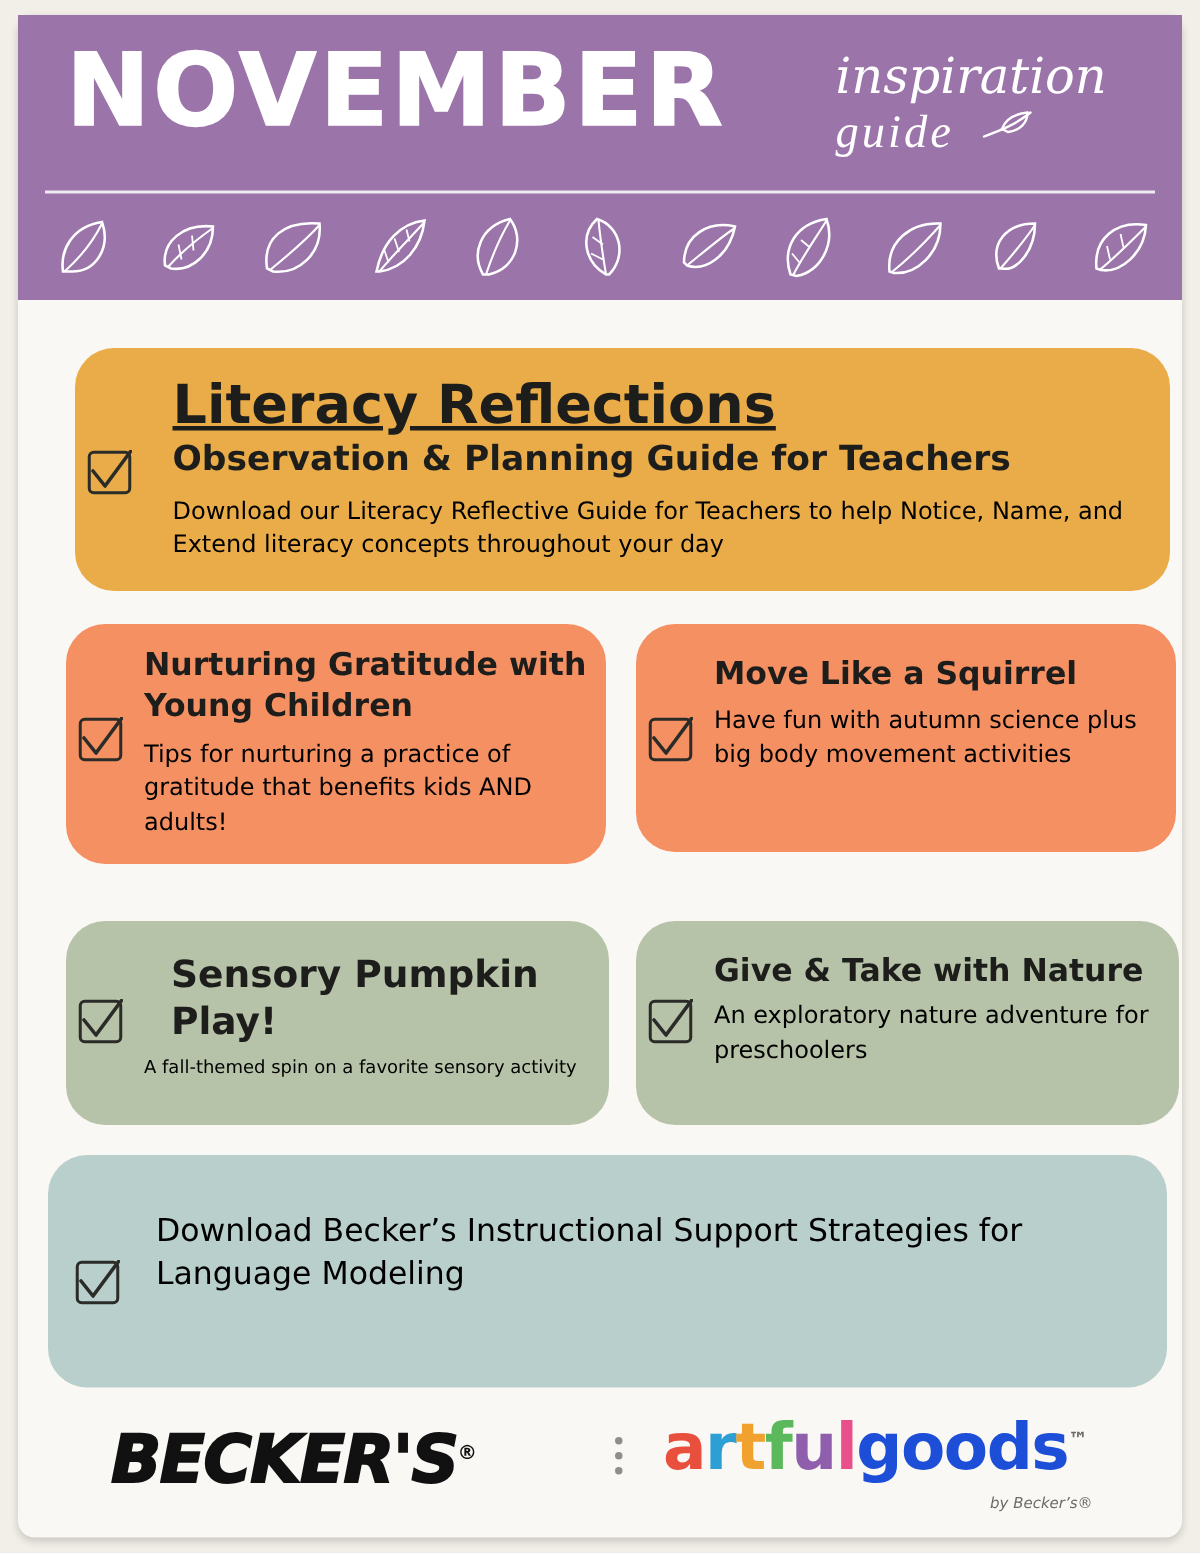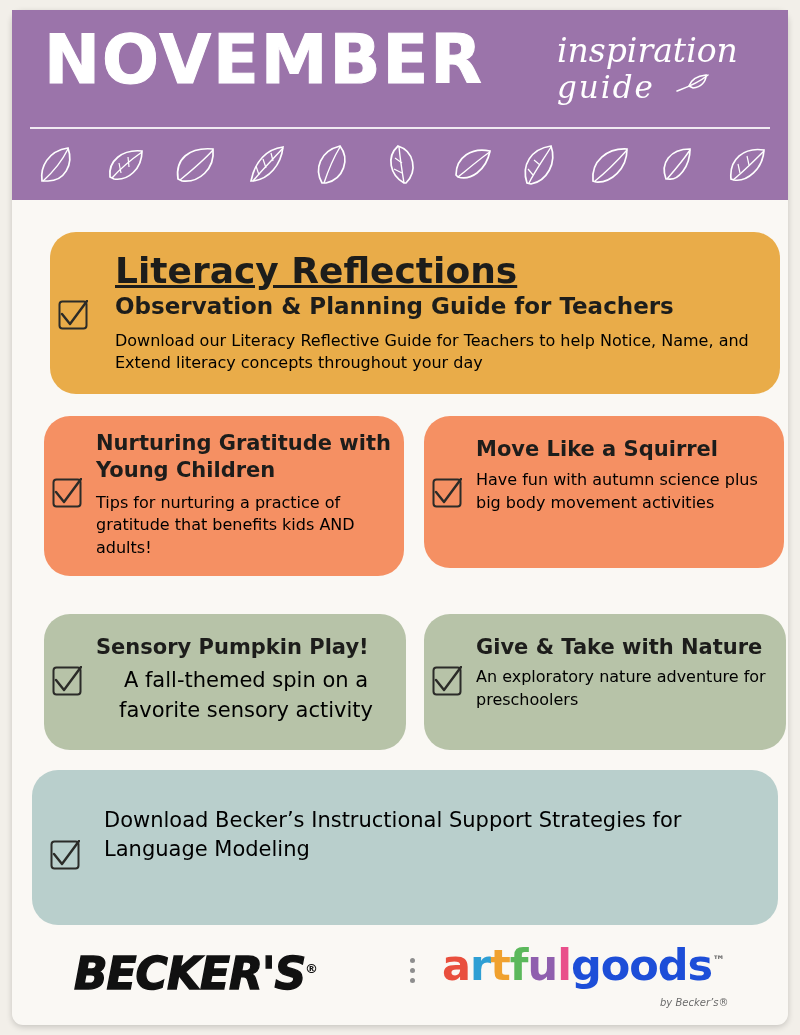--- a/index.html
+++ b/index.html
@@ -60,20 +60,21 @@
     color: #ffffff;
     font-family: "DejaVu Serif", serif;
     font-style: italic;
     font-size: 33px;
     line-height: 1.15;
   }
   .guide-title .l2 {
     display: block;
     letter-spacing: 2px;
     font-size: 31px;
+    font-family: Liberation Serif, serif;
   }
   .leaf-sprig {
     display: inline-block;
     margin-left: 8px;
     transform: translateY(-4px);
   }
   .divider {
     position: absolute;
     left: 18px;
     top: 117px;
@@ -166,22 +167,22 @@
   
   #card-pumpkin {
     left: 32px;
     top: 604px;
     width: 362px;
     height: 136px;
     background: #b7c3a8;
   }
   #card-pumpkin .check { left: 8px; top: 52px; }
   #card-pumpkin .c-body { position: absolute; left: 52px; top: 20px; width: 300px; }
-  #card-pumpkin .card-h2 { font-size: 21px; line-height: 1.25; }
-  #card-pumpkin .card-p { font-size: 21px; line-height: 1.42; margin-top: 6px; text-align: center; }
+  #card-pumpkin .card-h2 { font-size: 25px; line-height: 1.25; margin-left: 18px; }
+  #card-pumpkin .card-p { font-size: 12px; line-height: 1.42; margin-top: 6px; }
 
   
   #card-nature {
     left: 412px;
     top: 604px;
     width: 362px;
     height: 136px;
     background: #b7c3a8;
   }
   #card-nature .check { left: 8px; top: 52px; }

